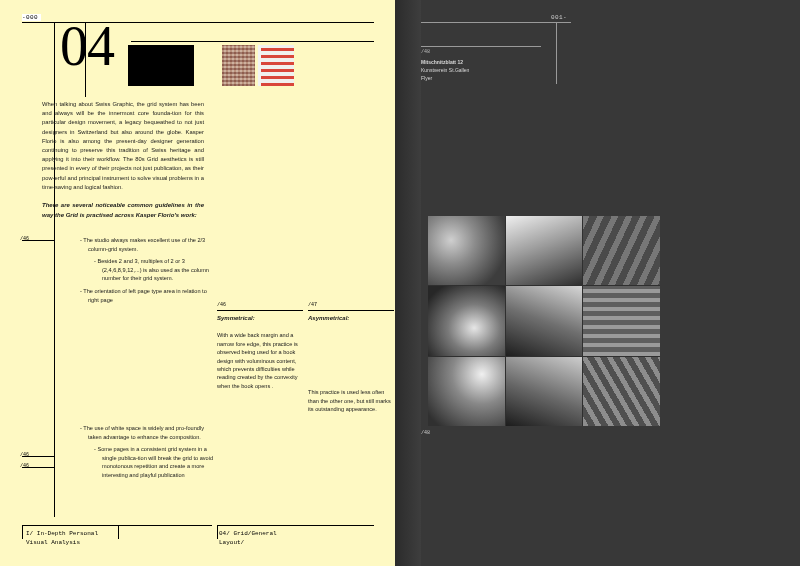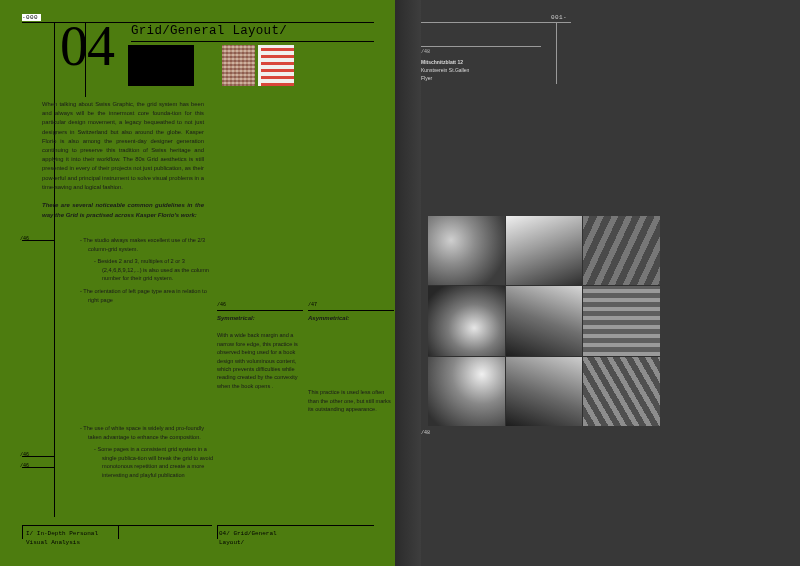--- a/index.html
+++ b/index.html
@@ -18,21 +18,21 @@
     width: 800px;
     height: 566px;
     background: #ffffff;
   }
 
   
   .page-left {
     position: absolute;
     left: 0; top: 0;
     width: 395px; height: 566px;
-    background: #4d7c0f;
+    background: #fef9c3;
   }
 
   .rule-top-left {
     position: absolute;
     left: 22px; top: 22px;
     width: 352px; height: 1px;
     background: #000;
   }
   .folio-left {
     position: absolute;
@@ -373,21 +373,20 @@
 <div class="spread">
 
   <div class="page-left">
 
     <div class="rule-top-left"></div>
     <div class="folio-left">-000</div>
     <div class="vrule-left"></div>
     <div class="vrule-left2"></div>
 
     <div class="chapter-num">04</div>
-    <div class="chapter-title">Grid/General Layout/</div>
     <div class="rule-under-title"></div>
 
     <div class="blackbox"></div>
     <div class="img-swatch-a"></div>
     <div class="img-swatch-b"></div>
 
     <div class="body-col">
       <p>When talking about Swiss Graphic, the grid system has been and always will be the innermost core founda-tion for this particular design movement, a legacy bequeathed to not just designers in Switzerland but also around the globe. Kasper Florio is also among the present-day designer generation continuing to preserve this tradition of Swiss heritage and applying it into their workflow. The 80s Grid aesthetics is still presented in every of their projects not just publication, as their pow-erful and principal instrument to solve visual problems in a time-saving and logical fashion.</p>
       <p class="lead-italic">There are several noticeable common guidelines in the way the Grid is practised across Kasper Florio's work:</p>
     </div>

